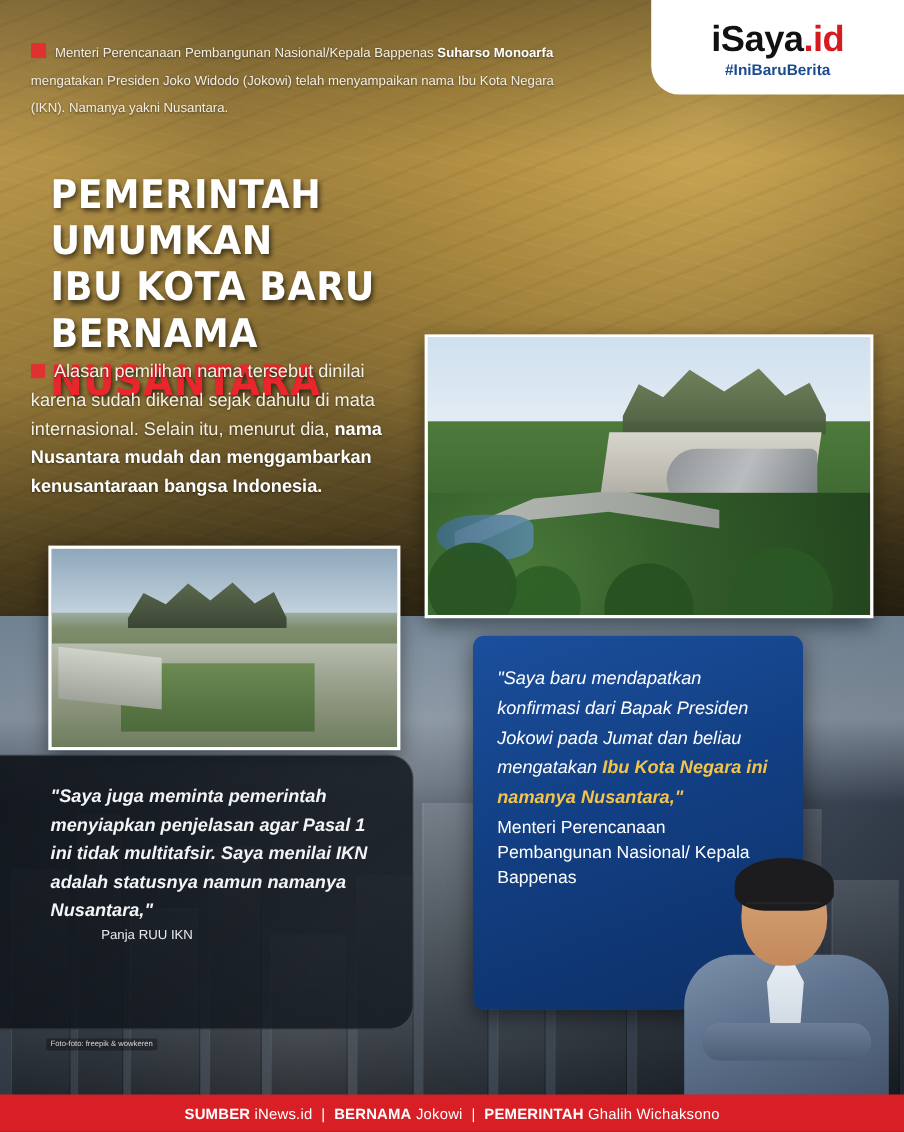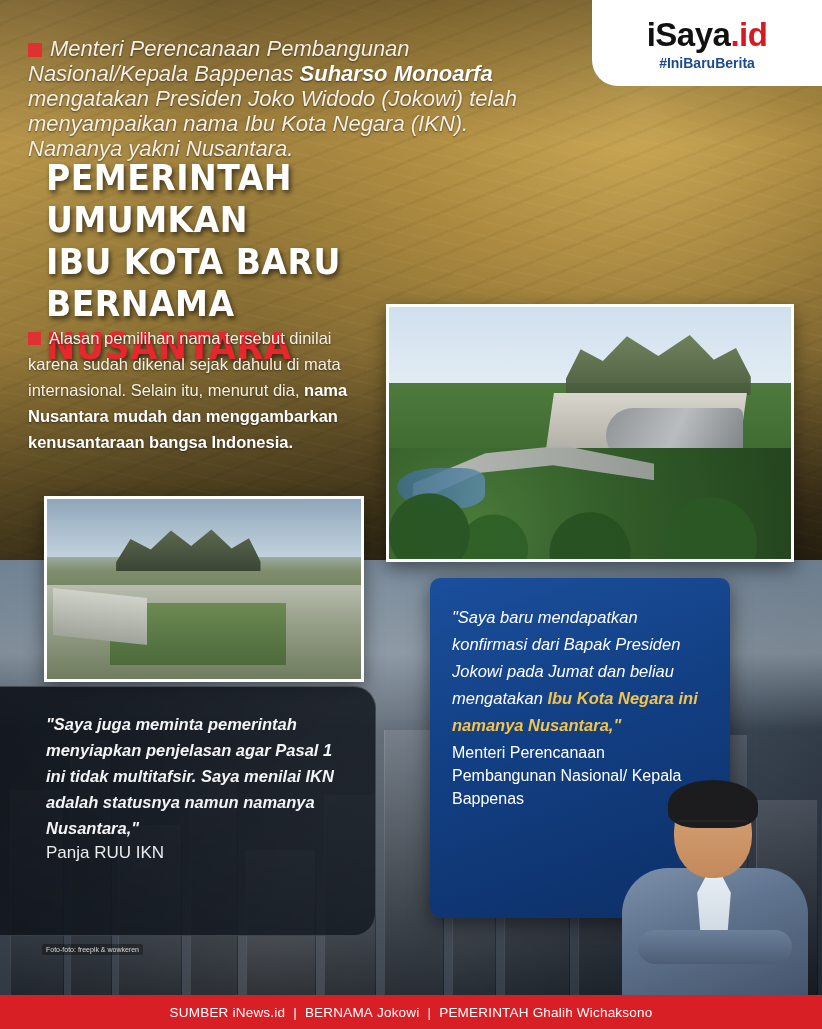--- a/index.html
+++ b/index.html
@@ -64,23 +64,22 @@
     align-items: center; justify-content: center;
   }
   .logo-main { font-size: 33px; font-weight: bold; color: #111; letter-spacing: -0.5px; }
   .logo-main .i { color: #111; }
   .logo-main .d { color: #d71920; }
   .logo-tag { font-size: 14px; color: #1b4a8f; font-weight: bold; margin-top: 1px; }
 
   
   .lead {
     position: absolute; left: 28px; top: 36px; width: 500px;
-    color: #f4efe2; font-size: 22px; line-height: 25px;
+    color: #f4efe2; font-size: 12px; line-height: 25px;
     text-shadow: 0 1px 2px rgba(0,0,0,.55);
-    font-style: italic;
   }
   .lead b { font-weight: bold; color: #fff; }
   .bullet {
     display: inline-block; width: 14px; height: 14px;
     background: #e03030; margin-right: 8px;
     clip-path: polygon(0 0, 100% 0, 100% 100%, 0 100%);
     transform: translateY(1px);
   }
   .bullet.small { width: 13px; height: 13px; }
 
@@ -198,21 +197,21 @@
     padding: 24px 26px 0 46px;
     color: #ffffff;
   }
   .quote-left .qtext {
     font-size: 16.5px; line-height: 26px; font-style: italic; font-weight: bold;
     color: #f3f4f6;
   }
   .quote-left .qname {
     margin-top: 22px; font-size: 17px; font-weight: bold; color: #f3c34a;
   }
-  .quote-left .qrole { font-size: 17px; color: #e9ebee; margin-top: 2px; }
+  .quote-left .qrole { font-size: 12px; color: #e9ebee; margin-top: 2px; margin-left: 46px; }
 
   
   .quote-right {
     position: absolute; left: 430px; top: 578px; width: 300px; height: 340px;
     background: linear-gradient(160deg, #1b4f9c 0%, #123f83 45%, #0d2f66 100%);
     border-radius: 10px;
     padding: 26px 22px 0 22px;
     color: #ffffff;
     box-shadow: 0 6px 20px rgba(0,0,0,.5);
   }
@@ -265,21 +264,21 @@
     background: rgba(0,0,0,.35); padding: 2px 4px; border-radius: 2px;
   }
 
   
   .footer {
     position: absolute; left: 0; bottom: 0; width: 822px; height: 34px;
     background: #d81f26;
     display: flex; align-items: center; justify-content: center;
     color: #ffffff; font-size: 13.5px; letter-spacing: .2px;
   }
-  .footer .lbl { font-weight: normal; }
+  .footer .lbl { font-weight: bold; }
   .footer .sep { margin: 0 8px; }
 </style>
 </head>
 <body>
 
 <div class="poster">
 
   <div class="top-bg"></div>
 
   <div class="city-bg">

